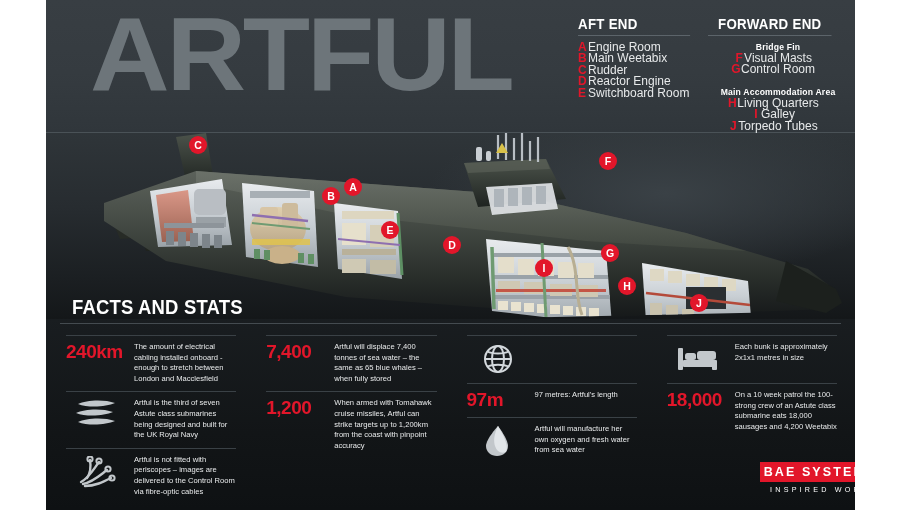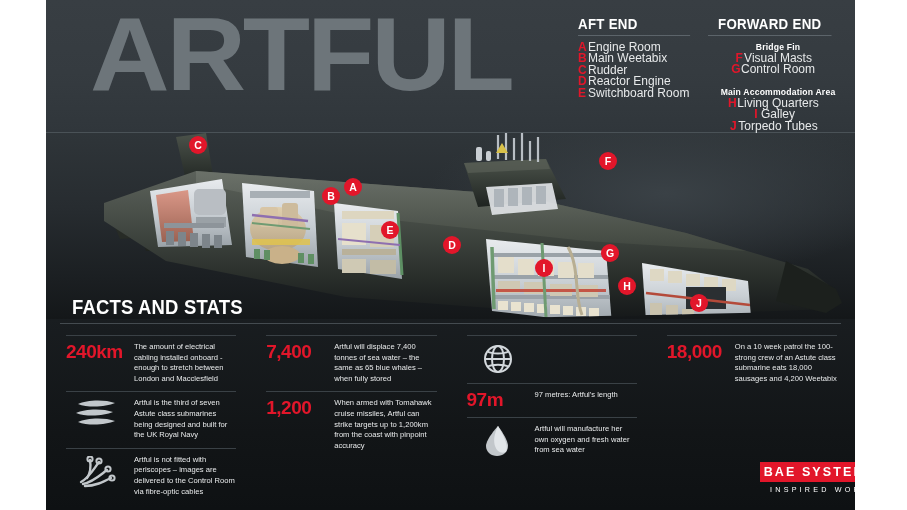--- a/index.html
+++ b/index.html
@@ -489,20 +489,34 @@
               <path d="M16,2 C16,2 4,15 4,22 C4,28 9,32 15,32 C21,32 26,28 26,22 C26,15 16,2 16,2 Z" fill="#c2c7cb"></path>
               <path d="M16,2 C16,2 10,13 13,22 C15,28 19,30 24,28 C26,24 25,17 16,2 Z" fill="#e2e6e9"></path>
             </svg>
           </div>
           <div class="fact-text">Artful will manufacture her own oxygen and fresh water from sea water</div>
         </div>
       </div>
 
       <div class="col">
         <div class="fact">
+          <div class="fact-icon">
+            <svg width="44" height="30" viewBox="0 0 44 30">
+              <g fill="#c2c7cb">
+                <rect x="2" y="4" width="5" height="22" rx="1"></rect>
+                <rect x="7" y="16" width="33" height="7" rx="1"></rect>
+                <rect x="36" y="16" width="5" height="10" rx="1"></rect>
+                <rect x="9" y="9" width="11" height="7" rx="2.5"></rect>
+                <rect x="21" y="7" width="19" height="9" rx="3"></rect>
+              </g>
+            </svg>
+          </div>
+          <div class="fact-text">Each bunk is approximately 2x1x1 metres in size</div>
+        </div>
+        <div class="fact">
           <div class="fact-key">18,000</div>
           <div class="fact-text">On a 10 week patrol the 100-strong crew of an Astute class submarine eats 18,000 sausages and 4,200 Weetabix</div>
         </div>
       </div>
     </div>
   </div>
 
   <div id="bae">
     <div id="bae-box">BAE SYSTEMS</div>
     <div id="bae-tag">INSPIRED WORK</div>

